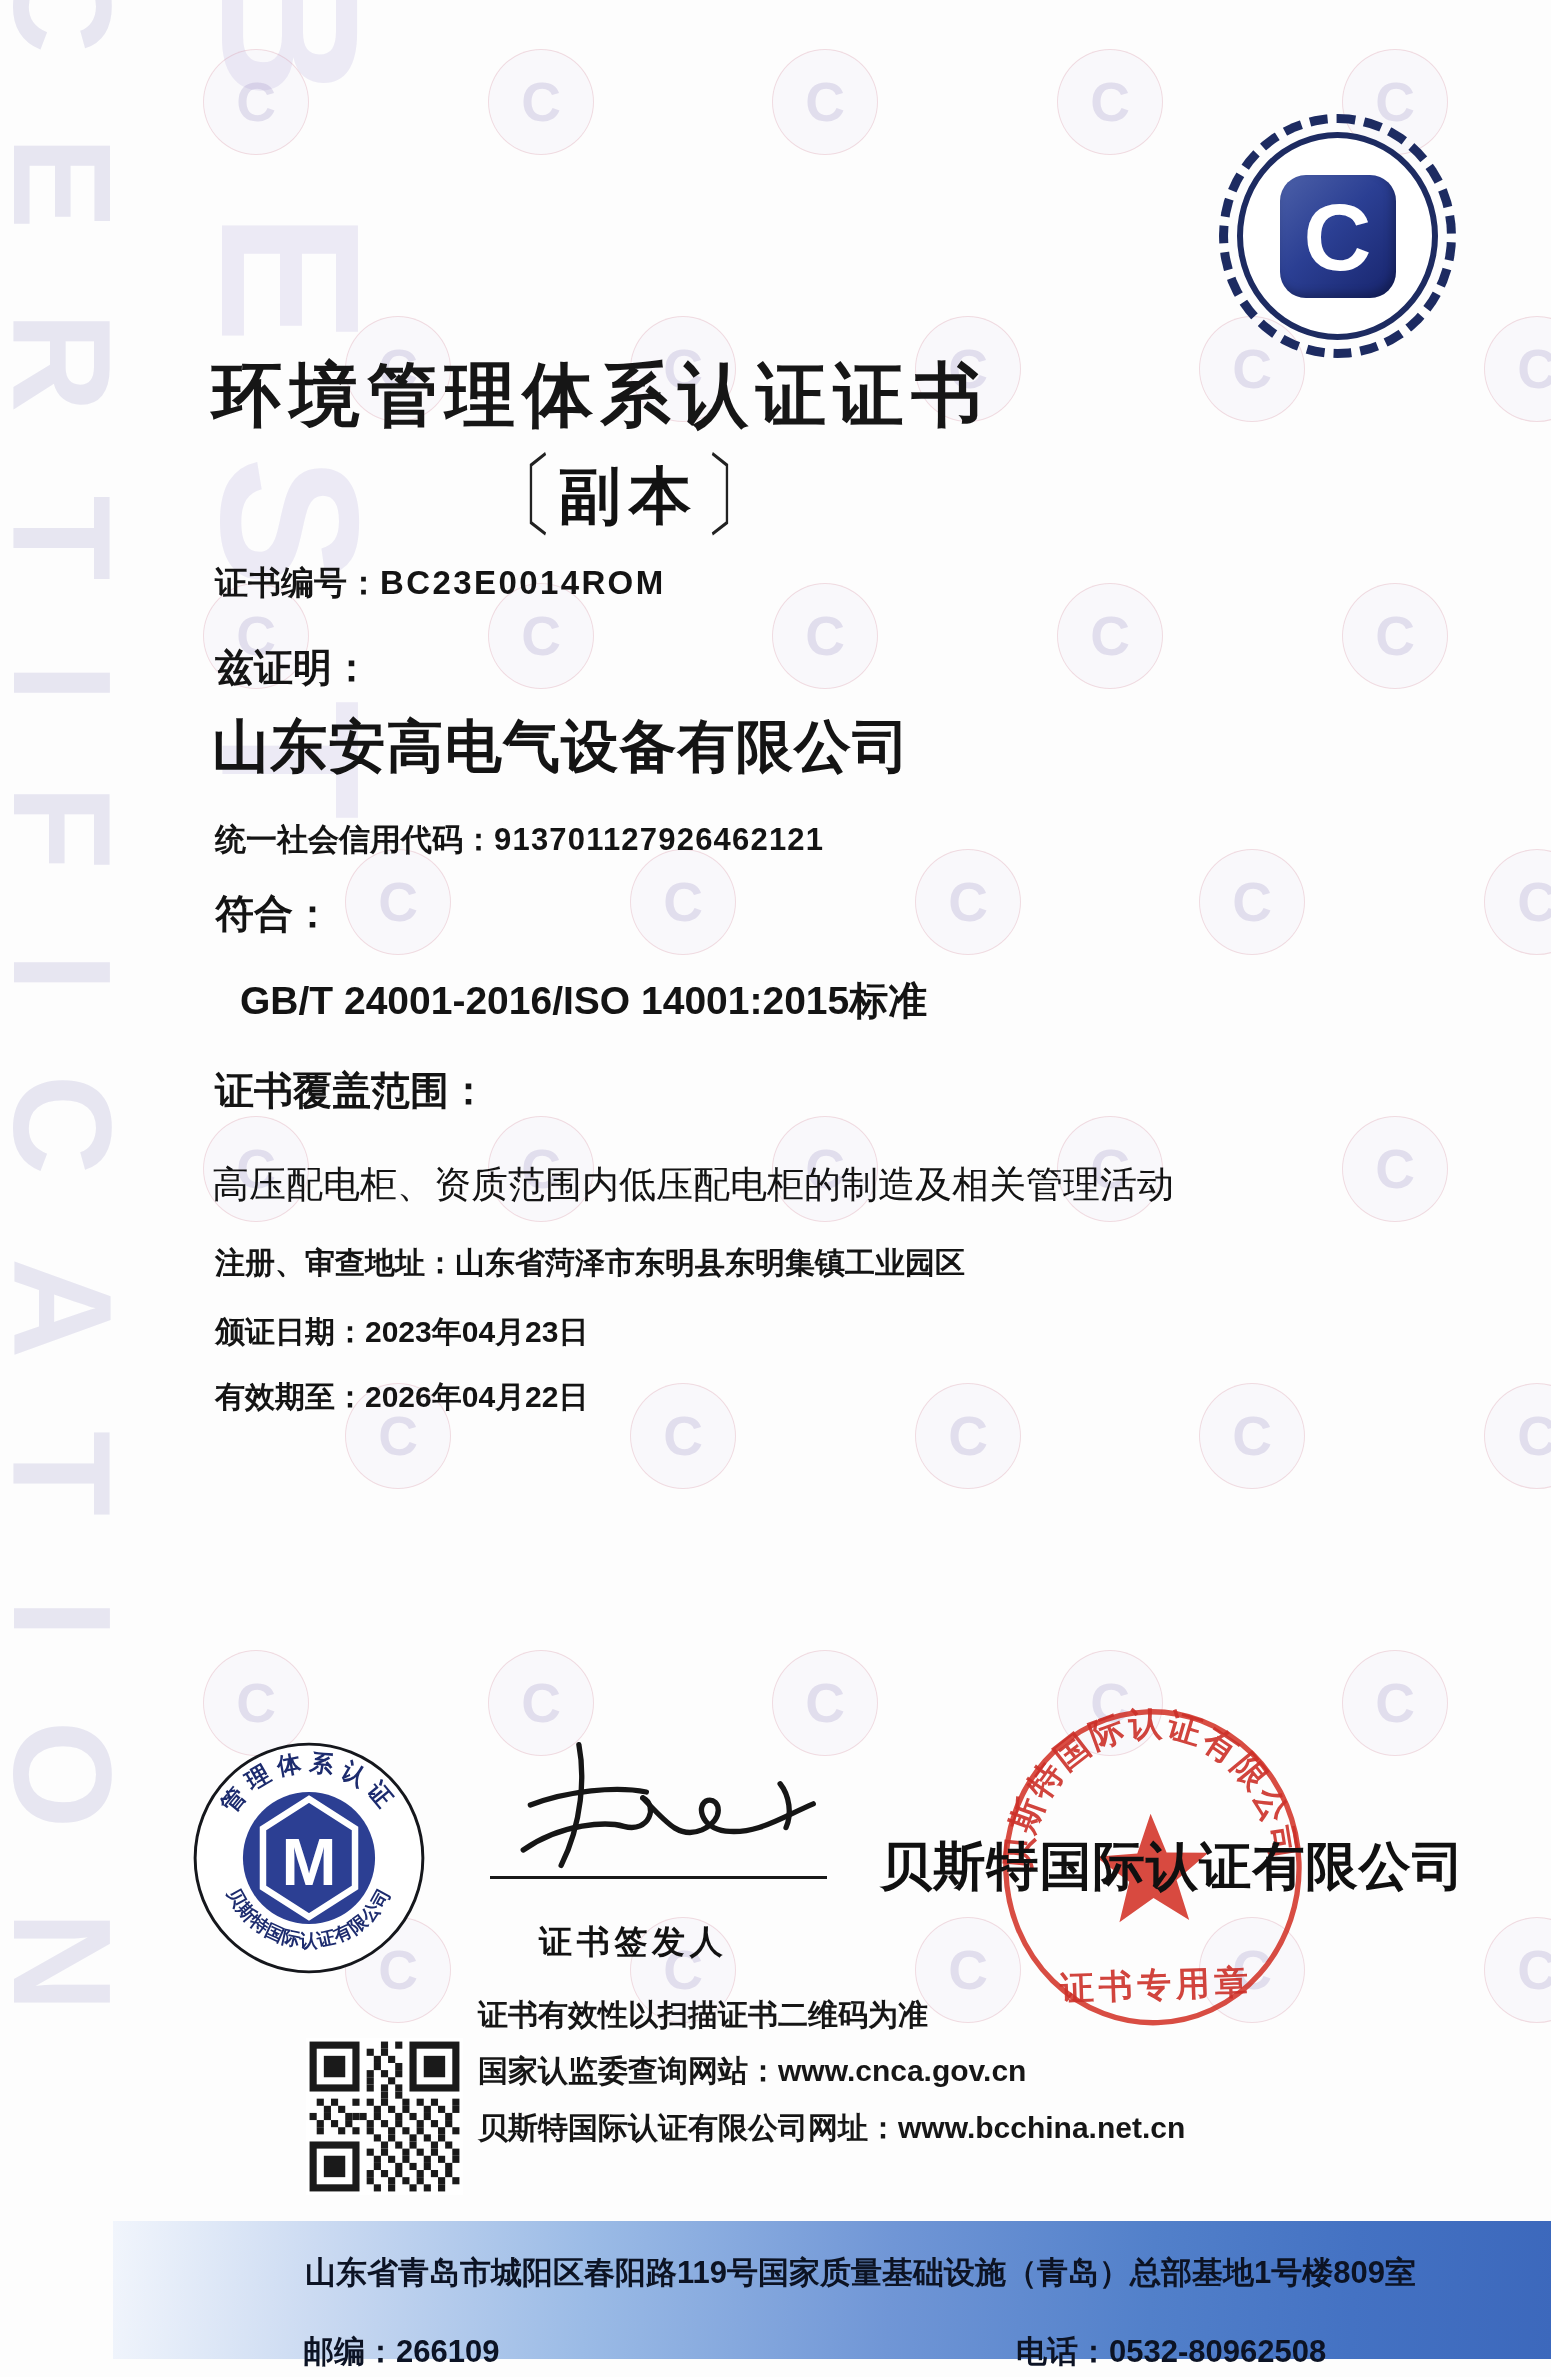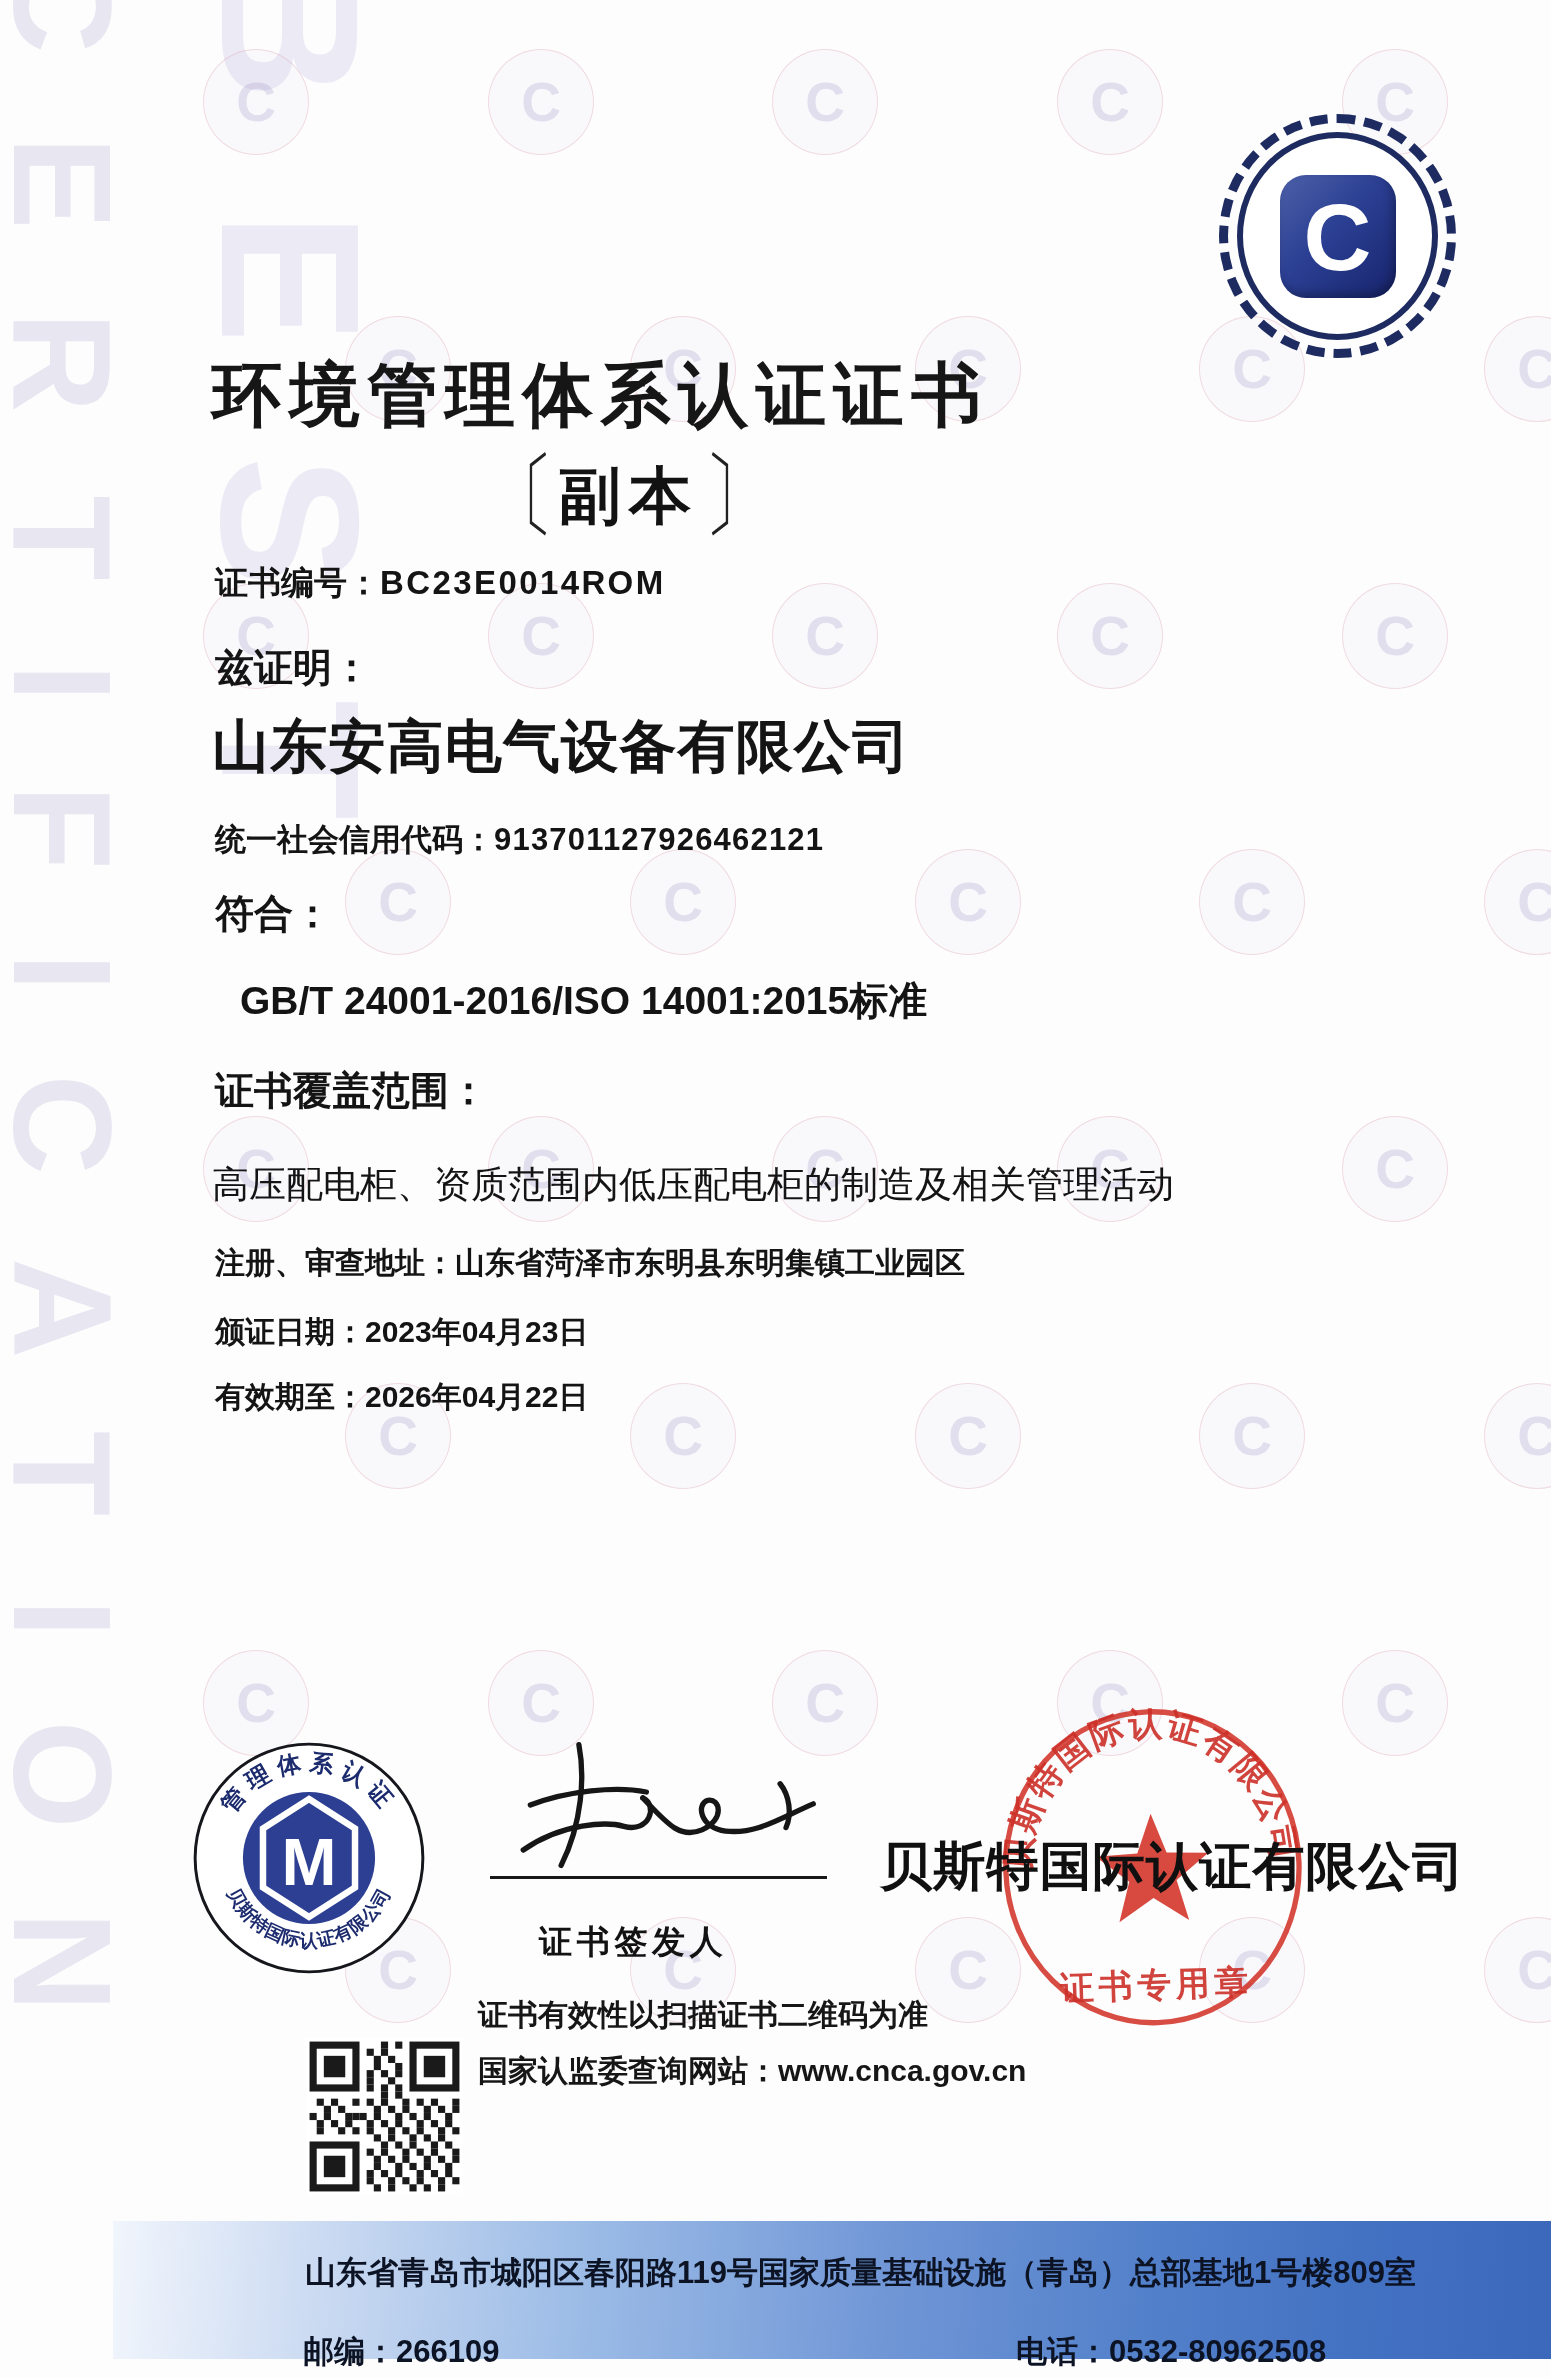--- a/index.html
+++ b/index.html
@@ -404,20 +404,21 @@
         <rect x="246" y="102" width="12" height="12" fill="#1a1a1a"></rect>
         <rect x="246" y="114" width="12" height="12" fill="#1a1a1a"></rect>
         <rect x="246" y="150" width="12" height="12" fill="#1a1a1a"></rect>
         <rect x="246" y="186" width="12" height="12" fill="#1a1a1a"></rect>
         <rect x="246" y="198" width="12" height="12" fill="#1a1a1a"></rect>
         <rect x="246" y="234" width="12" height="12" fill="#1a1a1a"></rect>
       </svg></div>
   <div id="qr-notes">
     <p>证书有效性以扫描证书二维码为准</p>
     <p>国家认监委查询网站：www.cnca.gov.cn</p>
+    <p>贝斯特国际认证有限公司网址：www.bcchina.net.cn</p>
   </div>
 
   <div id="footer-bar">
     <div id="footer-addr">山东省青岛市城阳区春阳路119号国家质量基础设施（青岛）总部基地1号楼809室</div>
     <div id="footer-zip">
       <span>邮编：</span><span>266109</span>
     </div>
     <div id="footer-tel">
       <span>电话：</span><span>0532-80962508</span>
     </div>

